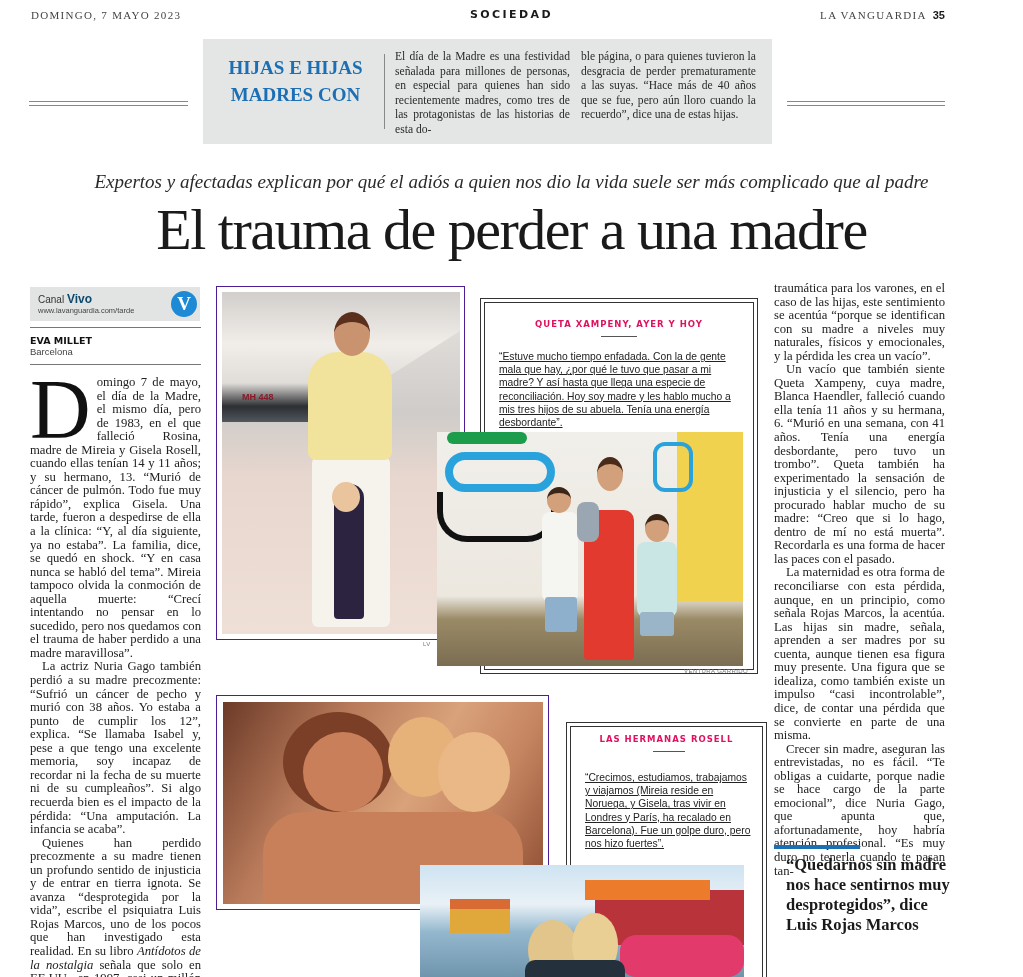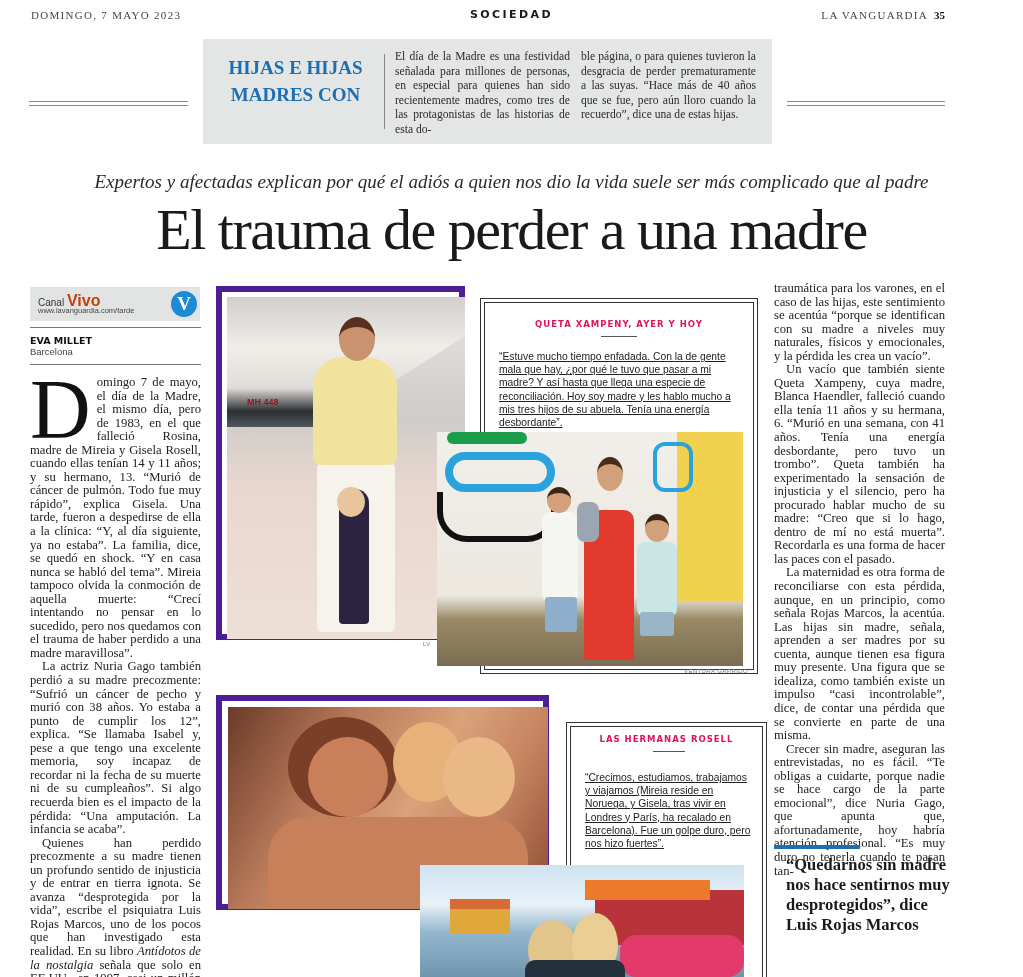--- a/index.html
+++ b/index.html
@@ -5,58 +5,58 @@
   * { box-sizing: border-box; margin: 0; padding: 0; }
   html, body { width: 1023px; height: 977px; background: #ffffff; overflow: hidden; }
   body { position: relative; font-family: "Liberation Serif", serif; color: #1e1e1e; }
 
   .abs { position: absolute; }
 
   
   .folio-date { left: 31px; top: 9px; font-size: 11px; letter-spacing: 1.3px; color: #444; }
   .folio-section { left: 0; width: 1023px; top: 8px; text-align: center; font-family: "DejaVu Sans", sans-serif; font-weight: bold; font-size: 11px; letter-spacing: 2.4px; color: #1a1a1a; }
   .folio-paper { right: 78px; top: 9px; font-size: 11px; letter-spacing: 1.3px; color: #444; }
-  .folio-paper b { font-family: Liberation Serif, serif; font-size: 11px; color: #1a1a1a; margin-left: 6px; letter-spacing: 0; }
+  .folio-paper b { font-family: Liberation Sans, sans-serif; font-size: 11px; color: #1a1a1a; margin-left: 6px; letter-spacing: 0; }
 
   
   .dbl-rule { height: 5px; border-top: 1px solid #888; border-bottom: 1px solid #888; }
   .rule-left { left: 29px; top: 101px; width: 159px; }
   .rule-right { left: 787px; top: 101px; width: 158px; }
   .intro-box { left: 203px; top: 39px; width: 569px; height: 105px; background: #e4e6e5; }
   .intro-title { left: 10px; top: 15px; width: 165px; text-align: center; color: #1b6fb5; font-weight: bold; font-size: 19px; line-height: 27px; }
   .intro-sep { left: 181px; top: 15px; width: 1px; height: 75px; background: #888; }
   .intro-col { top: 11px; width: 175px; font-size: 11.6px; line-height: 14.6px; color: #2a2a2a; text-align: justify; }
   .intro-col1 { left: 192px; }
   .intro-col2 { left: 378px; }
 
   
   .kicker { left: 0; width: 1023px; top: 171px; text-align: center; font-style: italic; font-size: 19px; color: #2a2a2a; }
   .headline { left: 0; width: 1023px; top: 196px; text-align: center; font-size: 58px; letter-spacing: -1.5px; color: #1a1a1a; }
 
   
   .canal { left: 30px; top: 287px; width: 170px; height: 34px; background: #e2e4e3; }
   .canal-label { left: 8px; top: 5px; font-family: "Liberation Sans", sans-serif; font-size: 10px; color: #333; }
-  .canal-label b { font-size: 16px; color: #c2410c; text-align: right; }
+  .canal-label b { font-size: 12px; color: #0c4a6e; text-align: right; }
   .canal-url { left: 8px; top: 19px; font-family: "Liberation Sans", sans-serif; font-size: 7.5px; color: #444; }
   .canal-badge { left: 141px; top: 4px; width: 26px; height: 26px; border-radius: 50%; background: #1e8ad6; color: #fff; font-size: 19px; font-weight: bold; text-align: center; line-height: 26px; }
   .hr { height: 1px; background: #777; }
   .byline-name { left: 30px; top: 335px; font-family: "DejaVu Sans", sans-serif; font-weight: bold; font-size: 9.5px; color: #111; }
   .byline-place { left: 30px; top: 346px; font-family: "Liberation Sans", sans-serif; font-size: 9.5px; color: #444; }
 
   .body-col { font-size: 12.7px; line-height: 13.55px; color: #222; text-align: justify; }
   .col-left { left: 30px; top: 376px; width: 171px; }
   .col-left p { margin: 0; }
   .col-left p + p { text-indent: 12px; }
   .dropcap { float: left; font-size: 84px; line-height: 62px; margin: 3px 6px 0 0; color: #111; }
   .col-right { left: 774px; top: 282px; width: 171px; }
   .col-right p { margin: 0; }
   .col-right p + p { text-indent: 12px; }
 
   
-  .photo-frame { border: 6px solid #4c1d95; background: #fff; }
+  .photo-frame { border: 1px solid #4c1d95; background: #fff; }
   .photo-fill { position: absolute; overflow: hidden; }
 
   .p1 { left: 216px; top: 286px; width: 249px; height: 354px; }
   .p1 .photo-fill { left: 5px; top: 5px; width: 238px; height: 342px;
     background: linear-gradient(180deg, #e7e3df 0%, #dad6d3 20%, #cfccc9 35%, #e8d7cf 55%, #eedfd7 100%); }
   .p1-boats { position:absolute; left:0; top:0; width:238px; height:130px;
     background: linear-gradient(180deg,#d2cecb 0%, #f1eeea 40%, #e0ddd9 70%, #2c2f33 88%, #50575e 100%); clip-path: polygon(0 0,100% 0,100% 30%,40% 100%,0 100%); }
   .p1-woman-top { position:absolute; left:86px; top:60px; width:84px; height:108px; border-radius: 30px 30px 8px 8px; background:#f2e39c; }
   .p1-head { position:absolute; left:112px; top:20px; width:36px; height:44px; border-radius:50%; background:#c9936f; border-top:10px solid #5a2f1d; }
   .p1-legs { position:absolute; left:90px; top:165px; width:78px; height:170px; background:#f6f3ec; border-radius: 6px; }

